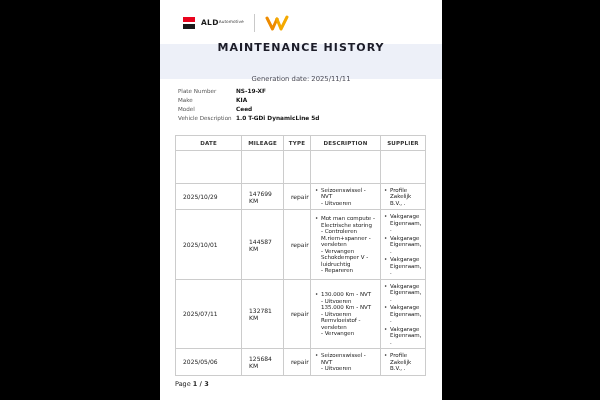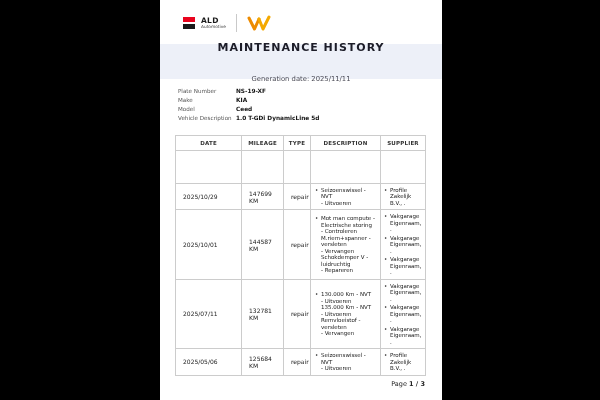--- a/index.html
+++ b/index.html
@@ -10,21 +10,21 @@
     position:absolute; left:160px; top:0; width:282px; height:400px;
     background:#fff; overflow:hidden;
   }
 
   
   .logo-row { display:flex; align-items:center; gap:6px; margin:12px 0 0 23px; height:22px; }
   .sg-square {
     width:12px; height:12px;
     background:linear-gradient(180deg,#E9041E 0 42%,#ffffff 42% 58%,#1a1a1a 58% 100%);
   }
-  .brand-col { display:flex; flex-direction:column; line-height:1; }
+  .brand-col { display:flex; flex-direction:row; line-height:1; }
   .brand-main { font-size:7.5px; font-weight:800; color:#1a1a1a; letter-spacing:.3px; }
   .brand-sub  { font-size:4.3px; color:#3a3a3a; margin-top:1px; }
   .logo-divider { width:1px; height:18px; background:#c9c9c9; margin:0 4px; }
   .wheels-svg { display:block; }
 
   
   .banner {
     margin-top:10px; width:100%; height:35px; background:#EDF0F8;
     display:flex; flex-direction:column; align-items:center; justify-content:center;gap:19px;
   }
@@ -50,21 +50,21 @@
   tr.empty-row td { height:33px; }
   td.c-date, td.c-mileage, td.c-type { text-align:left; padding:3px 2px 3px 7px; font-size:6px; }
   td.c-desc { padding:3px 2px 3px 4px; font-size:5.5px; }
   td.c-sup  { padding:3px 2px 3px 3px; font-size:5.5px; }
   .item { display:flex; line-height:1.18; margin-bottom:2px; }
   .item:last-child { margin-bottom:0; }
   .bullet { width:6px; flex:0 0 6px; text-align:left; }
   .pre { white-space:pre-line; }
 
   
-  .footer { margin-left:15px; width:250px; text-align:right; font-size:6.5px; color:#222; margin-top:4px; }
+  .footer { margin-left:15px; width:250px; text-align:left; font-size:6.5px; color:#222; margin-top:4px; }
   .footer b { font-weight:700; }
 </style>
 </head>
 <body>
 
 <div class="page">
 
   <div class="logo-row">
     <div class="sg-square"></div>
     <div class="brand-col">

